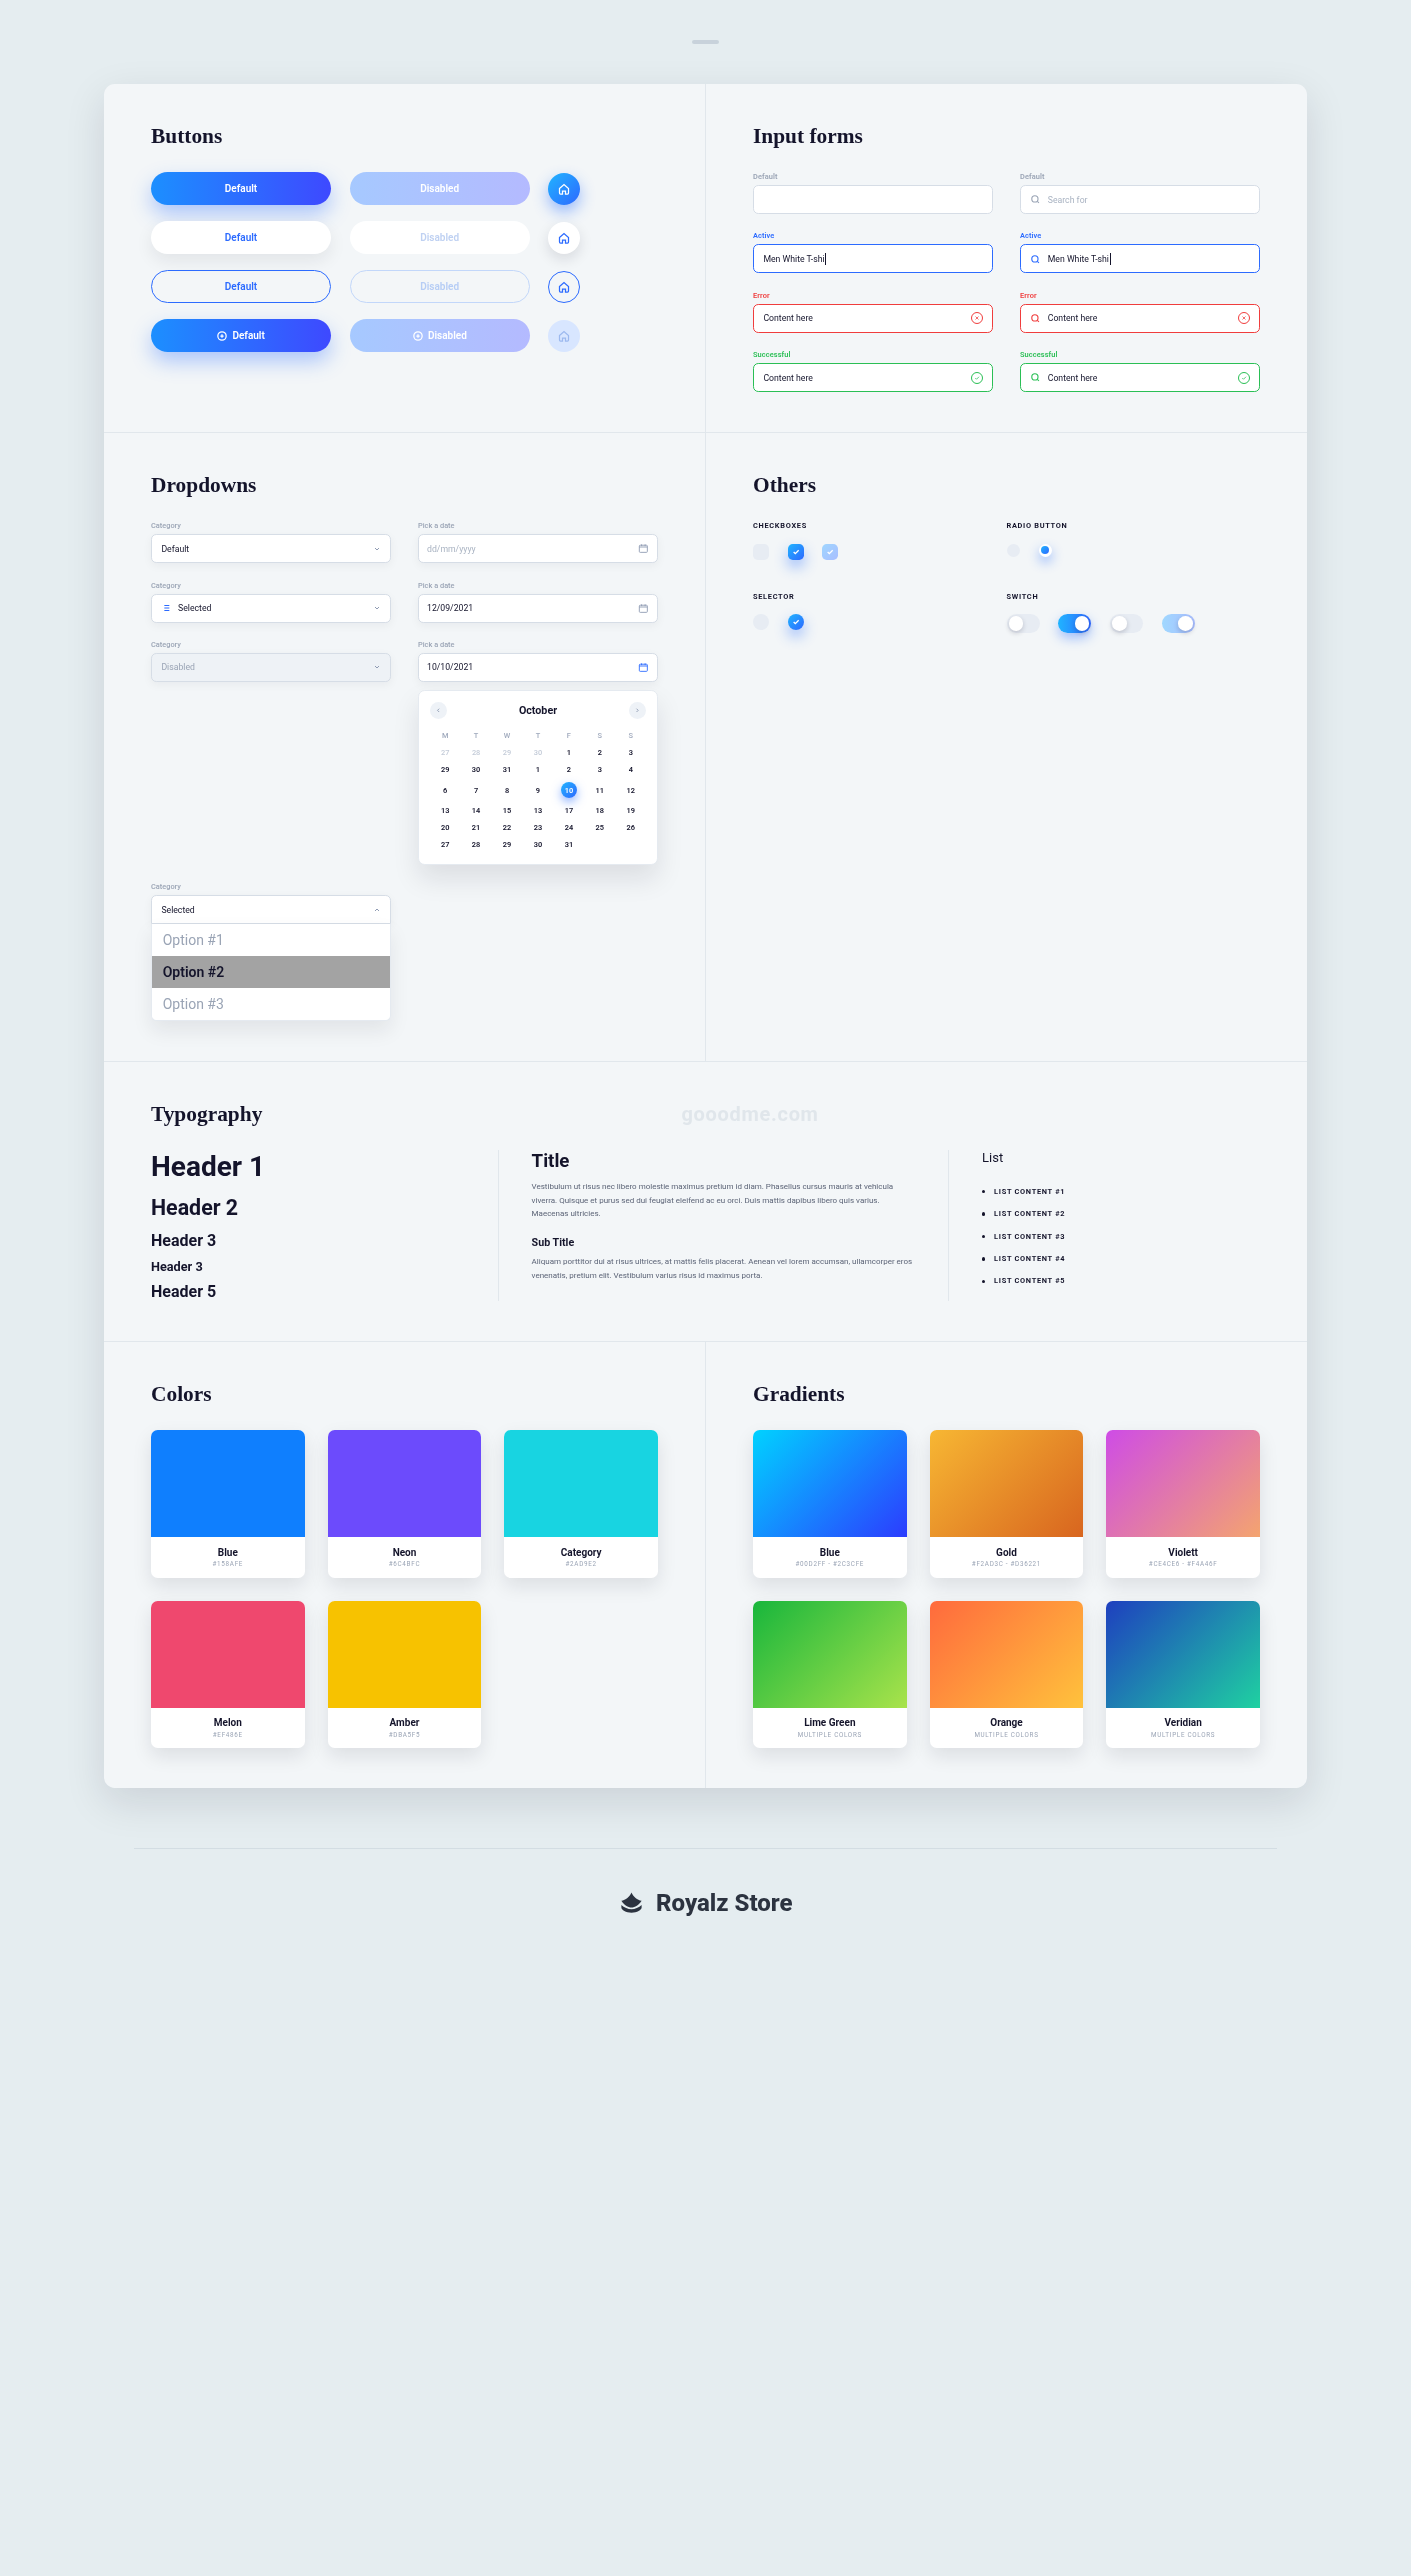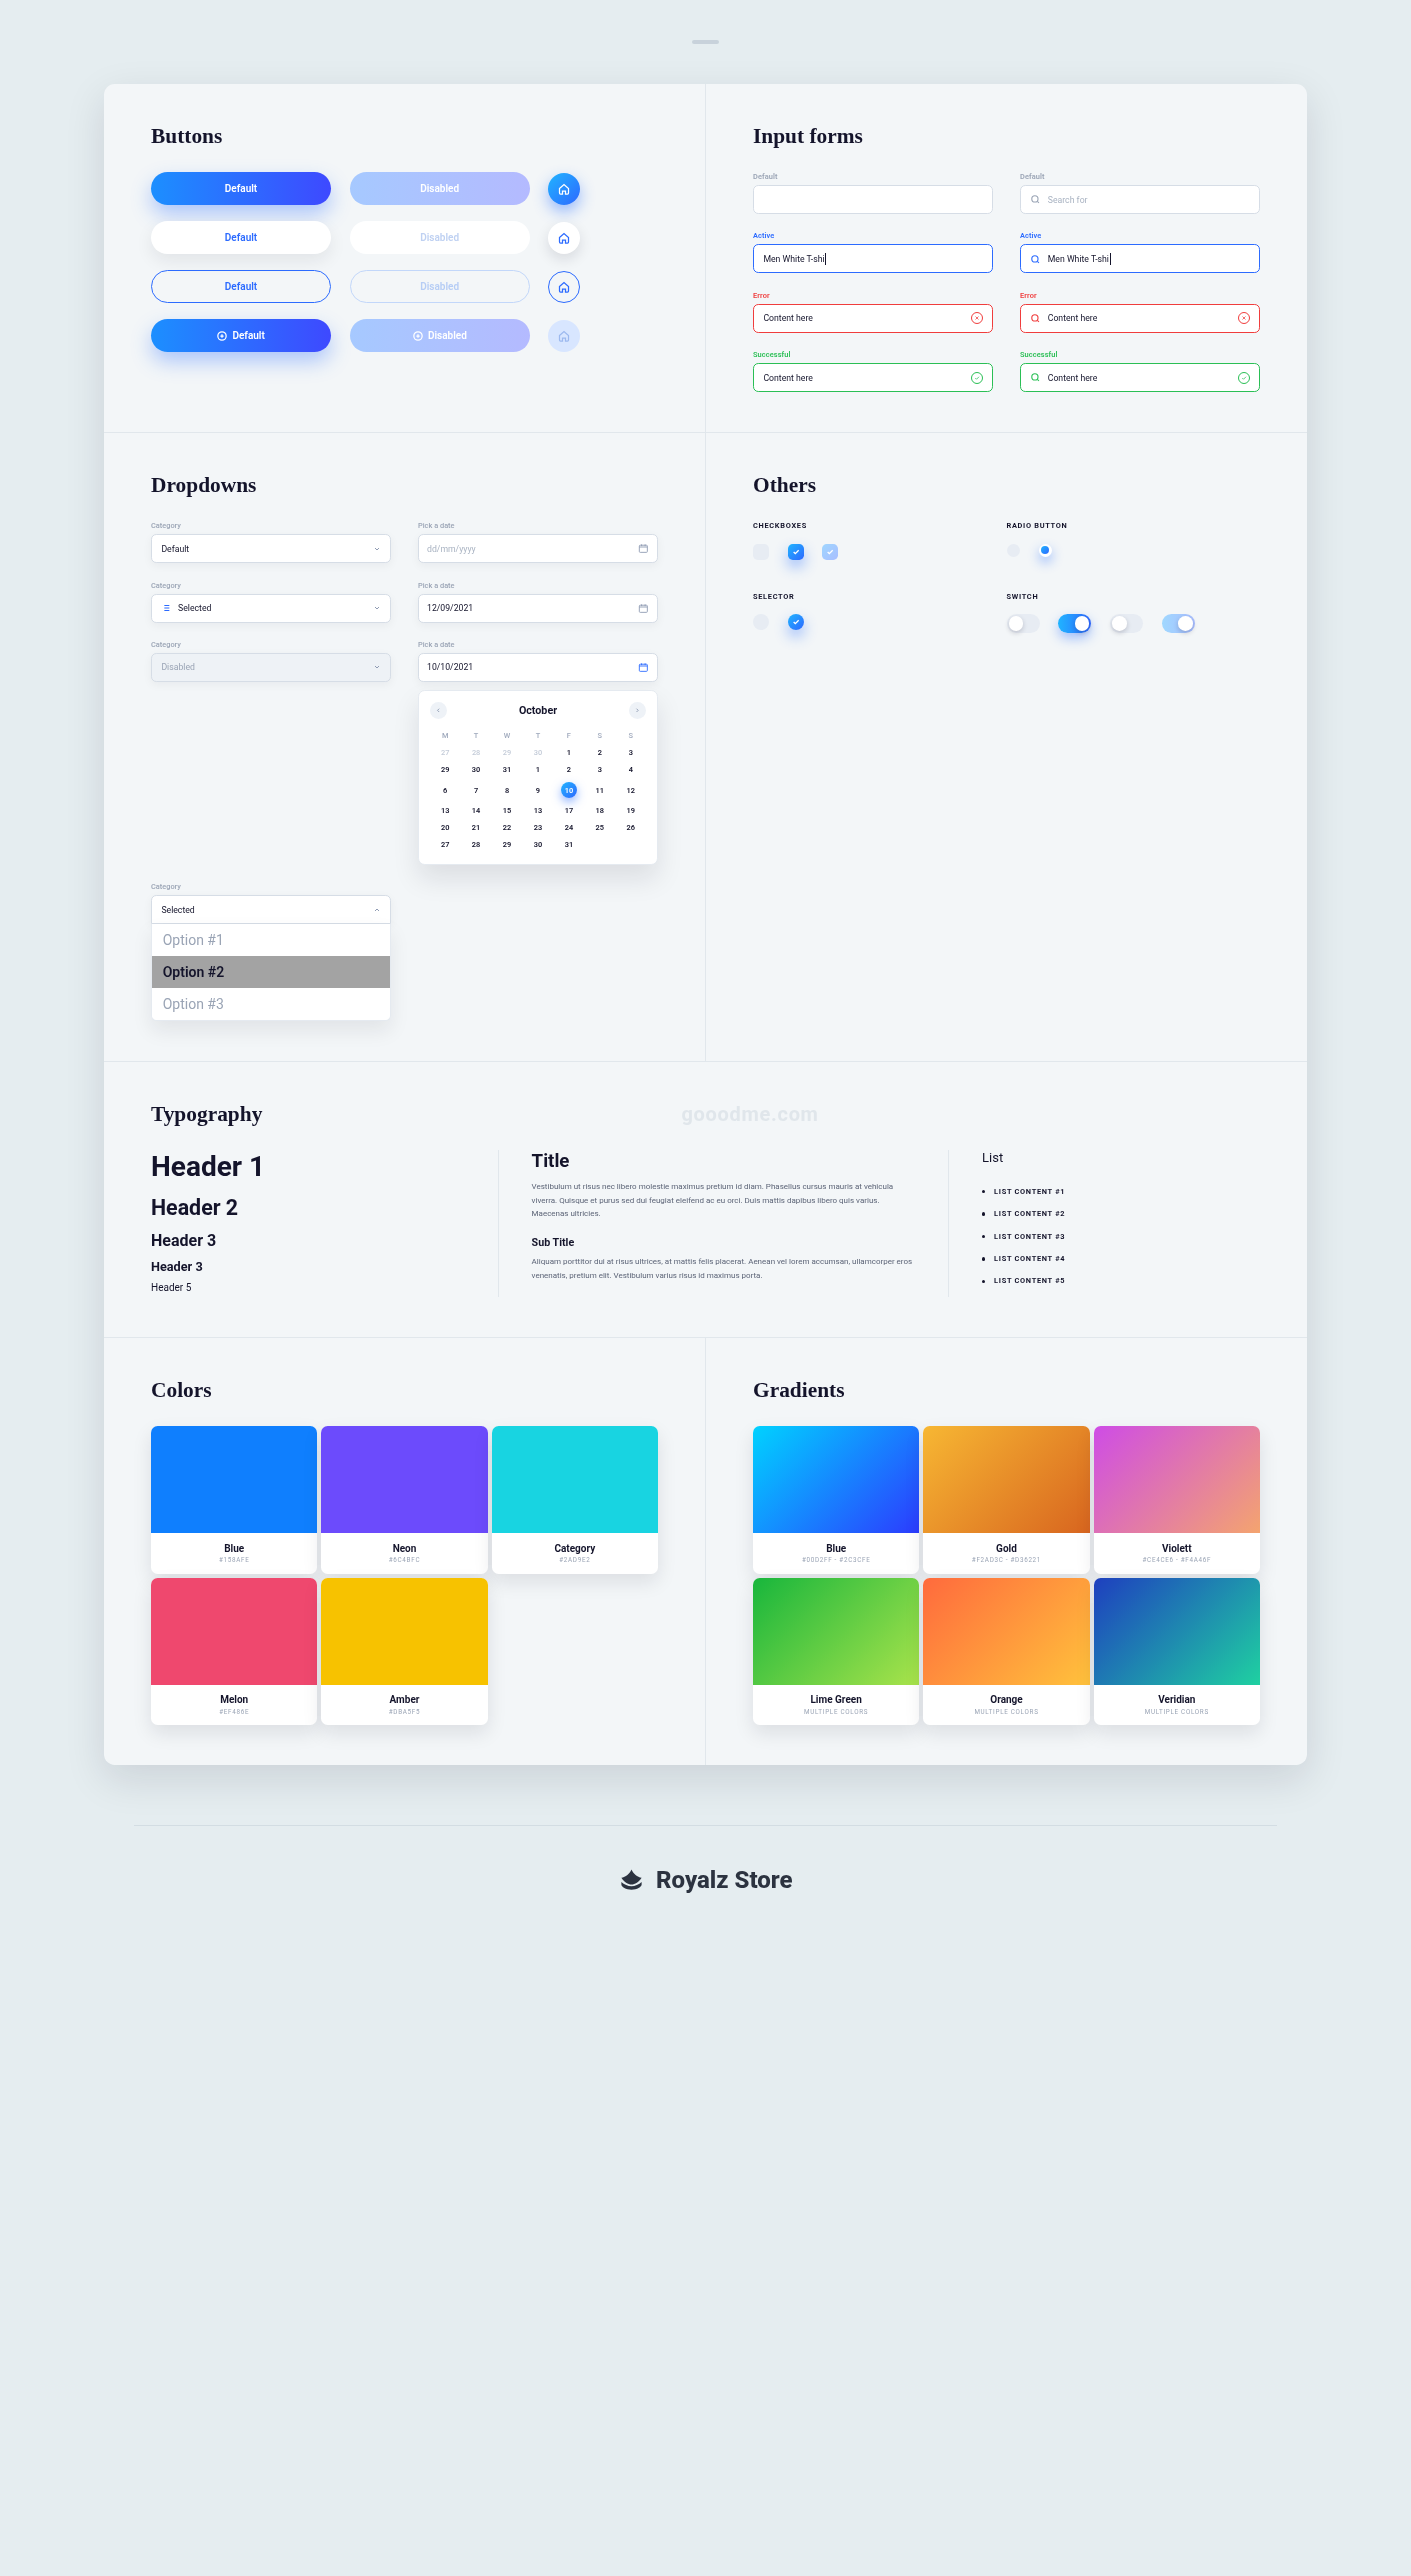--- a/index.html
+++ b/index.html
@@ -91,32 +91,32 @@
   .switch.semi .knob{left:auto;right:2px}
 
   
   .typo{display:grid;grid-template-columns:1fr 1.3fr .9fr;gap:0}
   .typo>div{padding:0 33px}
   .typo>div+div{border-left:0.7px solid #e1e7ec}
   .h1{font-size:28px;font-weight:700;margin-bottom:12px}
   .h2{font-size:21.4px;font-weight:700;margin-bottom:10.7px}
   .h3{font-size:16px;font-weight:700;margin-bottom:9.4px}
   .h4{font-size:12.7px;font-weight:700;margin-bottom:8px}
-  .h5{font-size:10px;font-weight:400}
+  .h5{font-size:16px;font-weight:700}
   .title{font-size:18.7px;font-weight:700;margin-bottom:8px}
   .para{font-size:8px;line-height:1.7;color:#5c6477;margin-bottom:14.7px}
   .subt{font-size:10.7px;font-weight:700;margin-bottom:6.7px}
   .list-h{font-size:13px;font-weight:400;margin-bottom:15px}
   ul.bul{list-style:none}
   ul.bul li{font-size:7.4px;font-weight:700;letter-spacing:0.7px;padding:6.7px 0 6.7px 12px;position:relative}
   ul.bul li::before{content:"";width:3.3px;height:3.3px;border-radius:50%;background:#14142B;position:absolute;left:0;top:10px}
   .watermark{position:absolute;font-size:20px;font-weight:700;color:#e0e6eb;letter-spacing:0.7px}
 
   
-  .swatch-grid{display:grid;grid-template-columns:repeat(3,1fr);gap:4px}
+  .swatch-grid{display:grid;grid-template-columns:repeat(3,1fr);gap:23px}
   .swatch{border-radius:6.7px;overflow:hidden;background:#fff;box-shadow:0 8px 18.7px rgba(20,20,43,.10)}
   .sw-top{height:107px}
   .sw-bot{padding:9.4px 6.7px;text-align:center}
   .sw-name{font-size:10px;font-weight:700}
   .sw-code{font-size:6.3px;letter-spacing:0.7px;color:#9aa4b5;margin-top:2.7px}
 
   
   .foot-sep{height:0.7px;background:#d3dde3;margin:60px 134px 40px}
   .brand{display:flex;align-items:flex-start;justify-content:center;gap:10.7px}
   .brand .logo{width:27px;height:27px}

